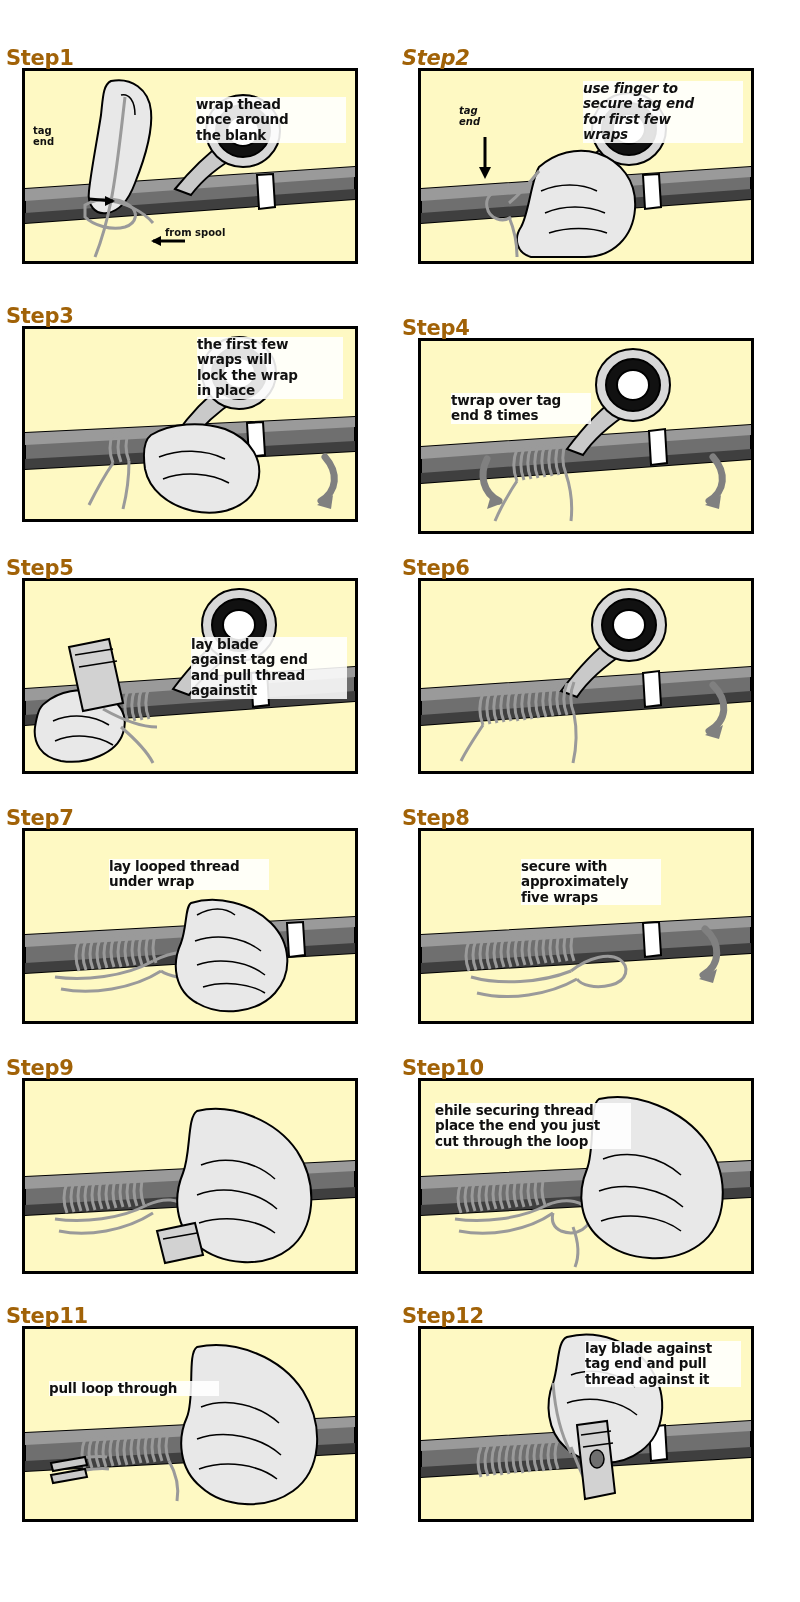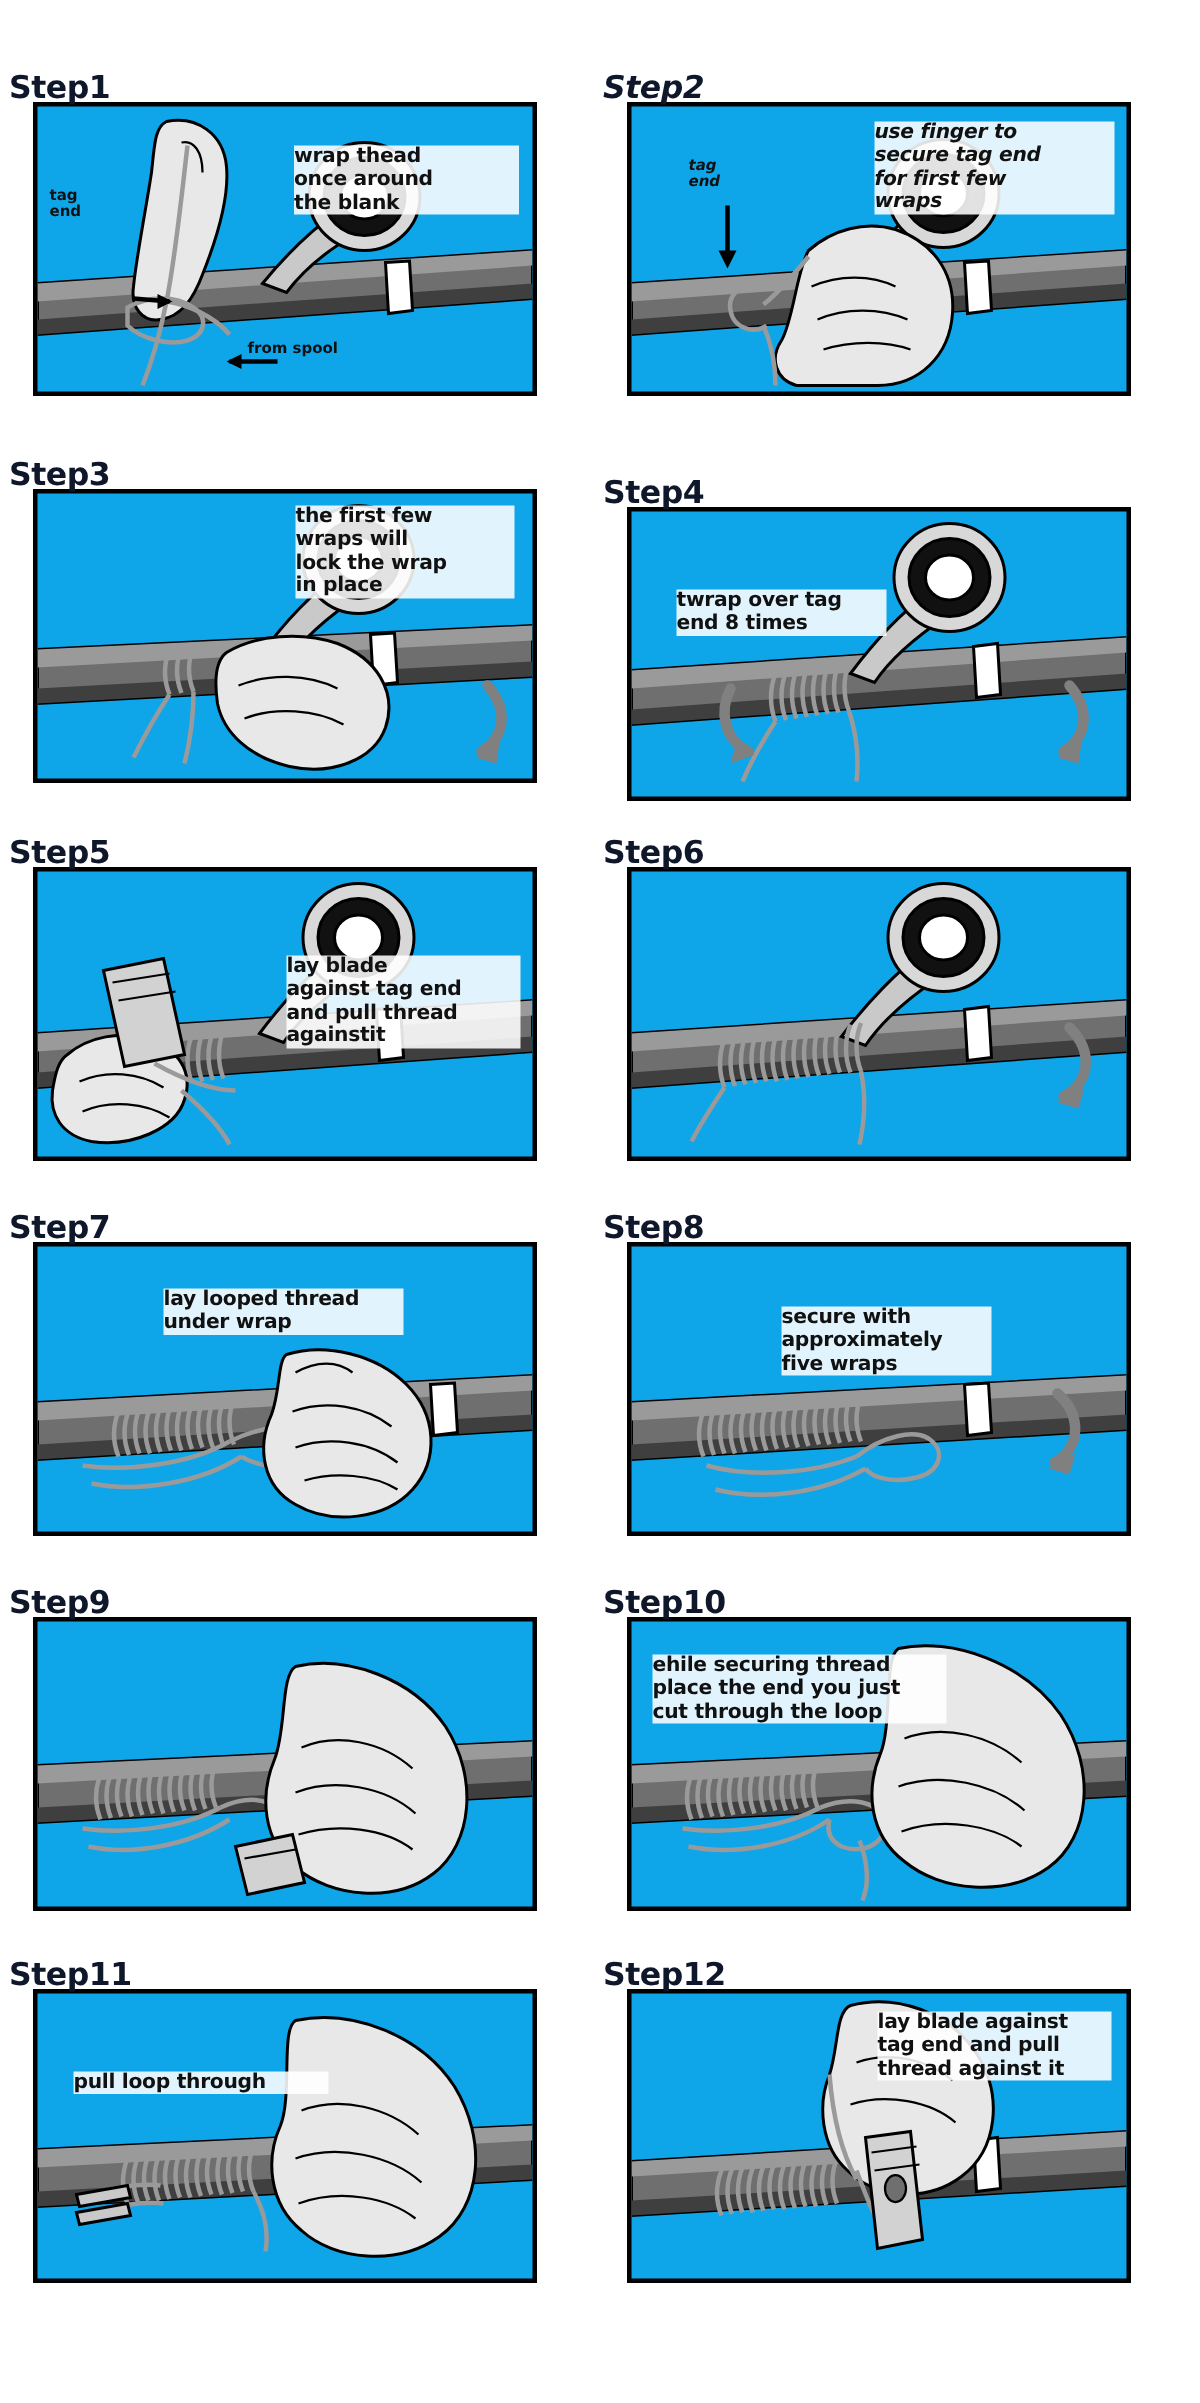--- a/index.html
+++ b/index.html
@@ -31,34 +31,34 @@
     position: absolute;
     width: 358px;
     height: 208px;
   }
   .step-label {
     position: absolute;
     left: 6px;
     top: -4px;
     font-size: 21px;
     font-weight: bold;
-    color: #0f172a;
+    color: #a16207;
     letter-spacing: -0.3px;
     z-index: 5;
     line-height: 1;
     font-family: "DejaVu Sans", sans-serif;
   }
   .panel {
     position: absolute;
     left: 22px;
     top: 16px;
     width: 330px;
     height: 190px;
     border: 3px solid #000;
-    background: #0ea5e9;
+    background: #fef9c3;
     overflow: hidden;
   }
   .caption {
     position: absolute;
     font-size: 13.5px;
     line-height: 1.14;
     color: #111;
     font-weight: bold;
     font-family: "DejaVu Sans", sans-serif;
     background: rgba(255,255,255,0.88);
@@ -376,21 +376,21 @@
             <path d="M153,100 C149,110 149,120 153,130"></path>
           </g>
 
           <path d="M50,146 C78,154 120,152 150,140" fill="none" stroke="#9a9a9a" stroke-width="3"></path>
           <path d="M56,162 C88,170 128,164 156,148" fill="none" stroke="#9a9a9a" stroke-width="3"></path>
           <path d="M150,140 C168,126 188,122 198,128 C210,136 206,150 190,154 C174,158 160,154 156,148" fill="none" stroke="#9a9a9a" stroke-width="3"></path>
 
           <path d="M284,98 C300,112 300,134 282,144" fill="none" stroke="#808080" stroke-width="7" stroke-linecap="round"></path>
           <polygon points="278,148 296,138 292,152" fill="#808080"></polygon>
         </svg>
-        <div class="caption" style="left:100px; top:28px; width:140px;margin-top:12px;">secure with
+        <div class="caption" style="left:100px; top:28px; width:140px;">secure with
 approximately
 five wraps</div>
       </div>
     </div>
 
     <div class="step" style="left:0px; top:1062px;">
       <div class="step-label">Step9</div>
       <div class="panel">
         <svg class="art" viewBox="0 0 330 190">
           <polygon points="0,96 330,80 330,116 0,134" fill="#6f6f6f" stroke="#000" stroke-width="2"></polygon>

